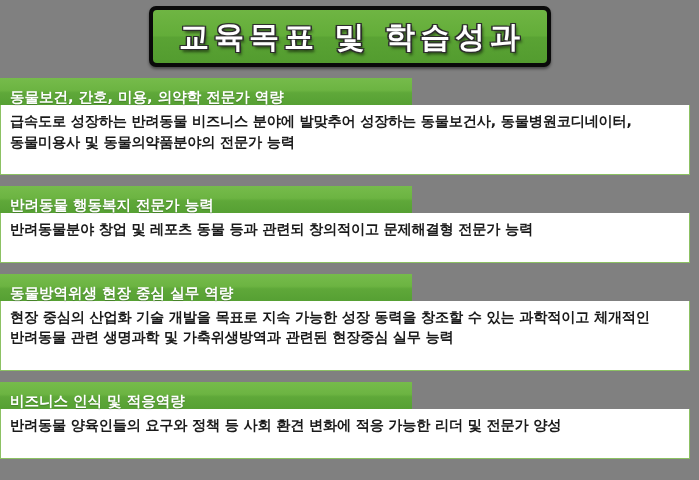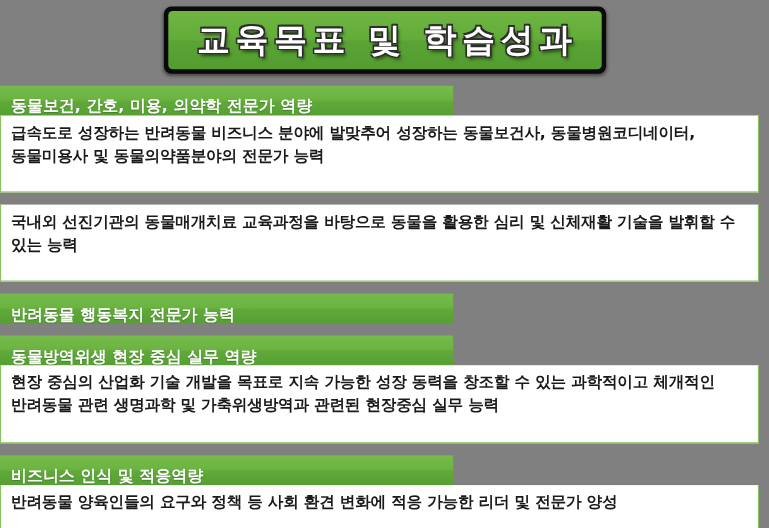--- a/index.html
+++ b/index.html
@@ -128,28 +128,28 @@
     <div class="section">
       <div class="sec-header">
         <span class="sec-header-text">동물보건, 간호, 미용, 의약학 전문가 역량</span>
       </div>
       <div class="sec-body">
         <div class="sec-body-text">급속도로 성장하는 반려동물 비즈니스 분야에 발맞추어 성장하는 동물보건사, 동물병원코디네이터, 동물미용사 및 동물의약품분야의 전문가 능력</div>
       </div>
     </div>
 
     <div class="section">
-      <div class="sec-body">
-        <div class="sec-body-text">국내외 선진기관의 동물매개치료 교육과정을 바탕으로 동물을 활용한 심리 및 신체재활 기술을 발휘할 수 있는 능력</div>
-      </div>
     </div>
 
     <div class="section">
       <div class="sec-header">
         <span class="sec-header-text">반려동물 행동복지 전문가 능력</span>
+      </div>
+      <div class="sec-body">
+        <div class="sec-body-text">반려동물분야 창업 및 레포츠 동물 등과 관련되 창의적이고 문제해결형 전문가 능력</div>
       </div>
     </div>
 
     <div class="section">
       <div class="sec-header">
         <span class="sec-header-text">동물방역위생 현장 중심 실무 역량</span>
       </div>
       <div class="sec-body">
         <div class="sec-body-text">현장 중심의 산업화 기술 개발을 목표로 지속 가능한 성장 동력을 창조할 수 있는 과학적이고 체개적인 반려동물 관련 생명과학 및 가축위생방역과 관련된 현장중심 실무 능력</div>
       </div>

